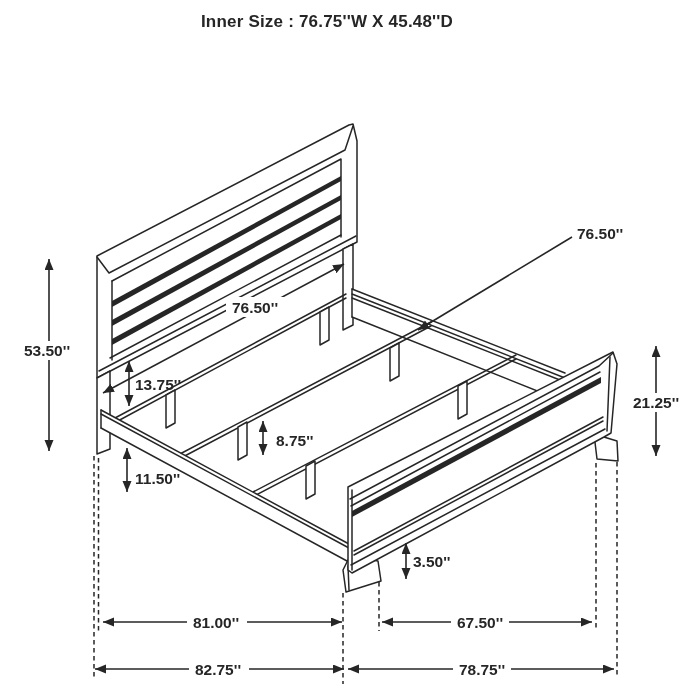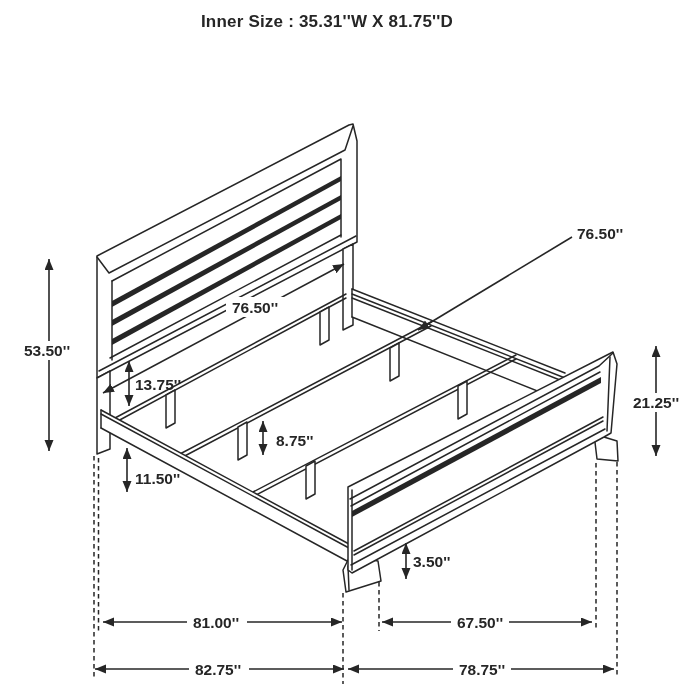--- a/index.html
+++ b/index.html
@@ -14,21 +14,21 @@
   .band { fill:currentColor; stroke:none; }
   .dim  { stroke:currentColor; stroke-width:1.6; fill:none; }
   .dash { stroke:currentColor; stroke-width:1.5; fill:none; stroke-dasharray:4.5 3.5; }
   .lbl  { font-family:"Liberation Sans", sans-serif; font-size:15.5px; font-weight:bold; fill:var(--line); }
   .gap  { fill:var(--bg); stroke:none; }
 </style>
 </head>
 <body>
 
 <div class="stage">
-  <div class="title">Inner Size : 35.31''W X 81.75''D</div>
+  <div class="title">Inner Size : 76.75''W X 45.48''D</div>
 
   <svg width="700" height="700" viewBox="0 0 700 700">
     <defs>
       <marker id="arr" markerWidth="12" markerHeight="10" refX="11" refY="4.5" orient="auto-start-reverse" markerUnits="userSpaceOnUse">
         <path d="M0,0 L11,4.5 L0,9 Z" fill="currentColor"></path>
       </marker>
     </defs>
 
     <g>
 

